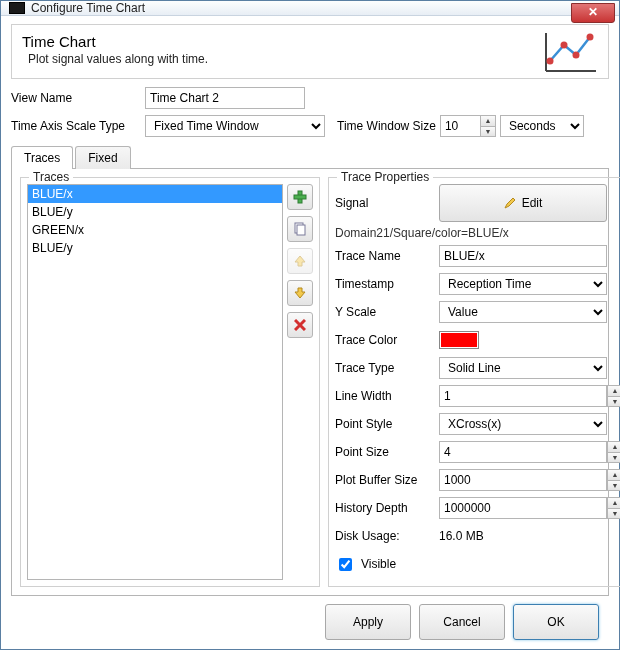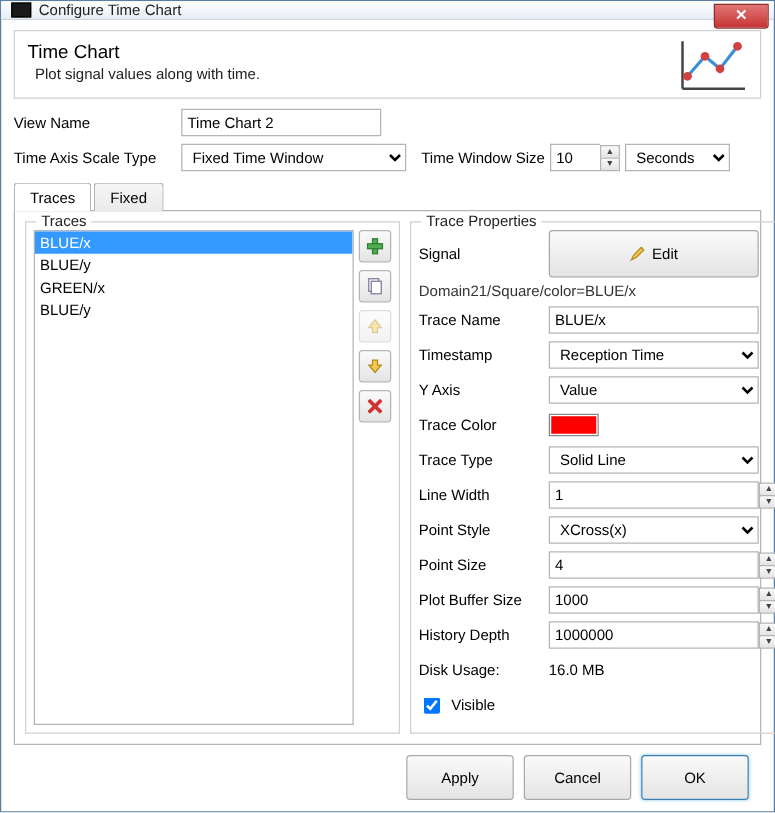--- a/index.html
+++ b/index.html
@@ -12,21 +12,21 @@
 .content { flex: 1; padding: 8px 10px 4px 10px; display: flex; flex-direction: column; }
 .hdrbox { border: 1px solid #d0d0d0; padding: 8px 10px 12px 10px; position: relative; margin-bottom: 8px; }
 .hdrtitle { font-size: 15px; font-weight: normal; margin-bottom: 2px; }
 .hdrsub { color: #222; margin-left: 6px; }
 .hdricon { position: absolute; right: 8px; top: 6px; width: 58px; height: 44px; }
 .row { display: flex; align-items: center; margin-bottom: 6px; gap: 4px; }
 .lbl { min-width: 130px; }
 input.txt, select.sel { height: 22px; border: 1px solid #b5b5b5; background: #fff; padding: 0 4px; }
 input.txt { width: 160px; }
 select.sel { width: 180px; }
-.spin { display: inline-flex; align-items: center; }
+.spin { display: inline-flex; }
 .spin input { width: 40px; height: 22px; border: 1px solid #b5b5b5; border-right: none; padding: 0 4px; }
 .spinbtns { display: flex; flex-direction: column; width: 16px; }
 .spinbtns div { flex: 1; border: 1px solid #b5b5b5; background: linear-gradient(#fafafa,#e4e4e4); font-size: 7px; text-align: center; line-height: 9px; cursor: pointer; color: #444; }
 .spinbtns div:first-child { border-bottom: none; }
 .tabs { display: flex; gap: 2px; margin-top: 2px; position: relative; top: 1px; z-index: 2; }
 .tab { padding: 4px 12px; border: 1px solid #b5b5b5; border-bottom: none; background: linear-gradient(#f6f6f6,#eaeaea); border-radius: 3px 3px 0 0; cursor: pointer; }
 .tab.active { background: #fff; }
 .tabbody { flex: 1; border: 1px solid #b5b5b5; padding: 8px; display: flex; gap: 8px; min-height: 0; }
 .fs { border: 1px solid #d0d0d0; padding: 6px; position: relative; }
 .fs .leg { position: absolute; top: -8px; left: 8px; background: #fff; padding: 0 4px; color: #222; }
@@ -169,21 +169,21 @@
           <div class="plbl">Trace Name</div>
           <div class="pval"><input value="BLUE/x" style=""></div>
         </div>
 
         <div class="prow">
           <div class="plbl">Timestamp</div>
           <div class="pval"><select><option>Reception Time</option></select></div>
         </div>
 
         <div class="prow">
-          <div class="plbl">Y Axis</div>
+          <div class="plbl">Y Scale</div>
           <div class="pval"><select><option>Value</option></select></div>
         </div>
 
         <div class="prow">
           <div class="plbl">Trace Color</div>
           <div class="swatch">
               <div id="colorinner" style="background: rgb(255, 0, 0);"></div>
             </div>
         </div>
 

